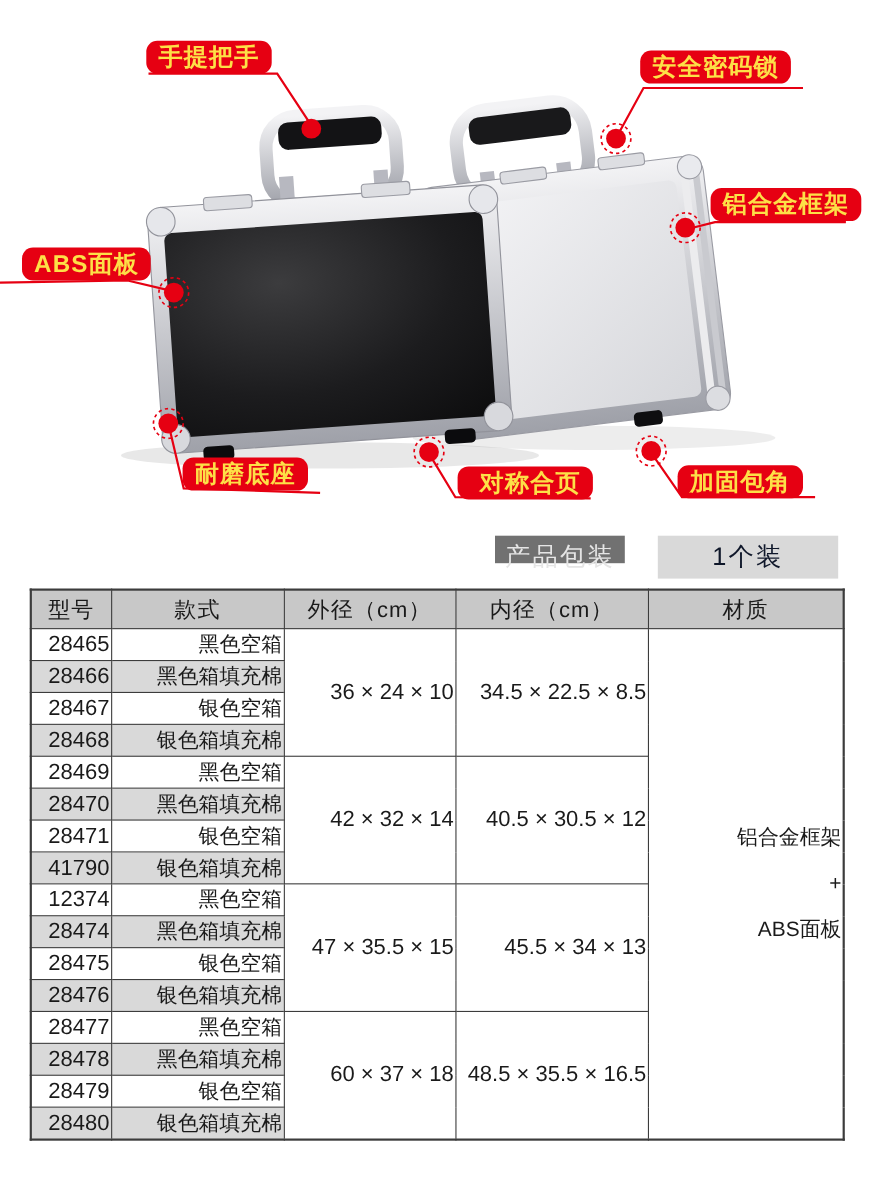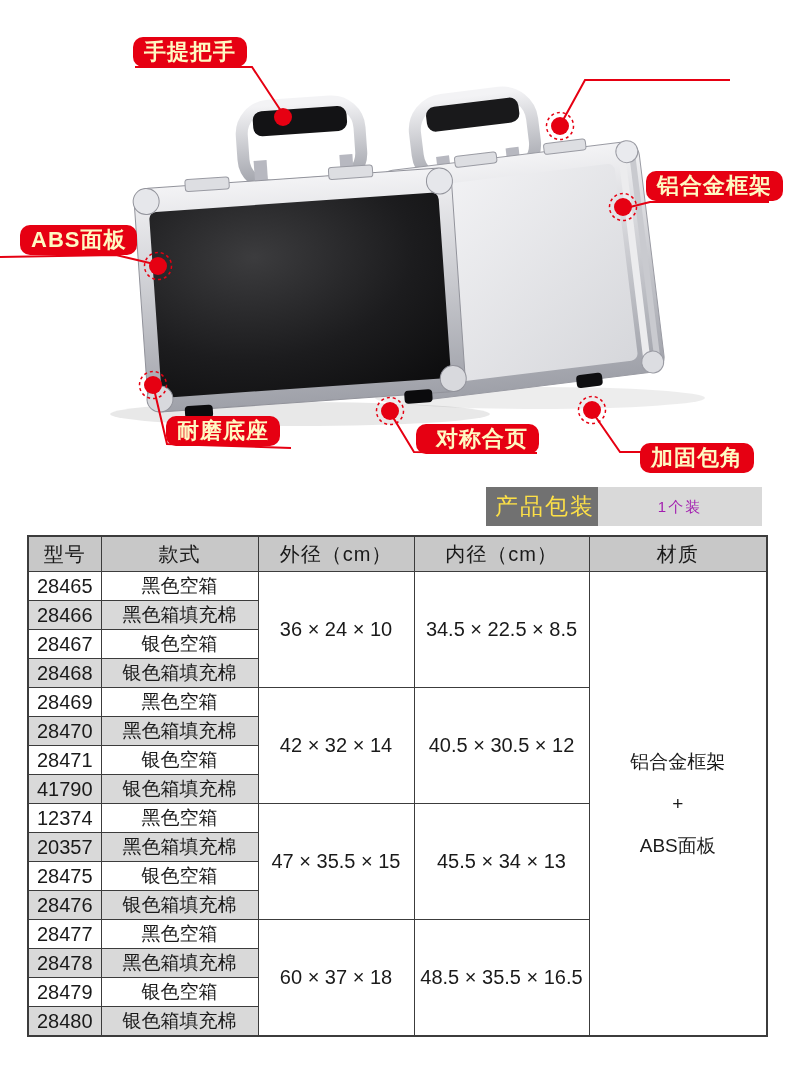--- a/index.html
+++ b/index.html
@@ -2,45 +2,45 @@
 <html><head>
 <meta charset="utf-8">
 <style>
   html,body{margin:0;padding:0;background:#ffffff;}
   .page{
     position:relative;width:790px;height:1083px;background:#ffffff;
     font-family:"Liberation Sans","DejaVu Sans",sans-serif;overflow:hidden;
   }
   .photo-svg{position:absolute;left:0;top:0;}
   .callout{
-    position:absolute;background:#e60012;color:#fef9c3;font-weight:bold;
+    position:absolute;background:#e60012;color:#fde047;font-weight:bold;
     font-size:22px;line-height:30px;height:30px;padding:0 11px;
     border-radius:10px;white-space:nowrap;letter-spacing:1px;
   }
   .pack-label{
-    position:absolute;left:486px;top:487px;width:118px;height:39px;
-    background:#717171;color:#fde047;font-size:23px;line-height:39px;
+    position:absolute;left:450px;top:487px;width:118px;height:25px;
+    background:#717171;color:#e5e5e5;font-size:23px;line-height:39px;
     text-align:center;letter-spacing:2px;
   }
   .pack-value{
     position:absolute;left:598px;top:487px;width:164px;height:39px;
-    background:#d9d9d9;color:#a21caf;font-size:15px;line-height:39px;
+    background:#d9d9d9;color:#0f172a;font-size:23px;line-height:39px;
     text-align:center;letter-spacing:2px;
   }
   table.spec{
     position:absolute;left:27px;top:535px;width:739px;height:444px;
     border-collapse:collapse;table-layout:fixed;
     font-size:20px;color:#1a1a1a;border:2px solid #3c3c3c;
   }
   table.spec th{
     background:#c8c8c8;font-weight:normal;font-size:20px;
     border:1px solid #3c3c3c;height:32px;text-align:center;letter-spacing:1px;
   }
   table.spec td{
-    border:1px solid #3c3c3c;text-align:center;vertical-align:middle;
+    border:1px solid #3c3c3c;text-align:right;vertical-align:middle;
     background:#ffffff;overflow:hidden;margin-top:45px;
   }
   table.spec td.c-style{font-size:19px;}
   tr.alt td.cell{background:#d9d9d9;}
   td.c-mat{font-size:19px;}
   td.c-mat .mat-line{line-height:24px;}
   td.c-mat .mat-plus{margin:20px 0;line-height:20px;}
   .col-model{width:73px;} .col-style{width:157px;} .col-outer{width:156px;}
   .col-inner{width:175px;} .col-mat{width:178px;}
 </style>
@@ -127,25 +127,26 @@
       <circle cx="560" cy="126" r="13.5"></circle>
       <circle cx="623" cy="207" r="13.5"></circle>
       <circle cx="158" cy="266" r="13.5"></circle>
       <circle cx="153" cy="385" r="13.5"></circle>
       <circle cx="390" cy="411" r="13.5"></circle>
       <circle cx="592" cy="410" r="13.5"></circle>
     </g>
   </svg>
 
   <div class="callout" style="left:133px;top:37px;">手提把手</div>
+  <div class="callout" style="left:582px;top:46px;">安全密码锁</div>
   <div class="callout" style="left:646px;top:171px;">铝合金框架</div>
   <div class="callout" style="left:20px;top:225px;">ABS面板</div>
   <div class="callout" style="left:166px;top:416px;text-align:right;">耐磨底座</div>
   <div class="callout" style="left:416px;top:424px;padding-left:20px;">对称合页</div>
-  <div class="callout" style="left:616px;top:443px;margin-left:24px;">加固包角</div>
+  <div class="callout" style="left:616px;top:423px;">加固包角</div>
 
   <div class="pack-label">产品包装</div>
   <div class="pack-value">1个装</div>
 
   <table class="spec">
     <colgroup>
       <col class="col-model">
         <col class="col-style">
         <col class="col-outer">
         <col class="col-inner">
@@ -205,21 +206,21 @@
         <td class="cell c-style">银色箱填充棉</td>
       </tr>
 
       <tr>
         <td class="cell c-model">12374</td>
         <td class="cell c-style">黑色空箱</td>
         <td rowspan="4">47 × 35.5 × 15</td>
         <td rowspan="4">45.5 × 34 × 13</td>
       </tr>
       <tr class="alt">
-        <td class="cell c-model">20357</td>
+        <td class="cell c-model">28474</td>
         <td class="cell c-style">黑色箱填充棉</td>
       </tr>
       <tr>
         <td class="cell c-model">28475</td>
         <td class="cell c-style">银色空箱</td>
       </tr>
       <tr class="alt">
         <td class="cell c-model">28476</td>
         <td class="cell c-style">银色箱填充棉</td>
       </tr>

